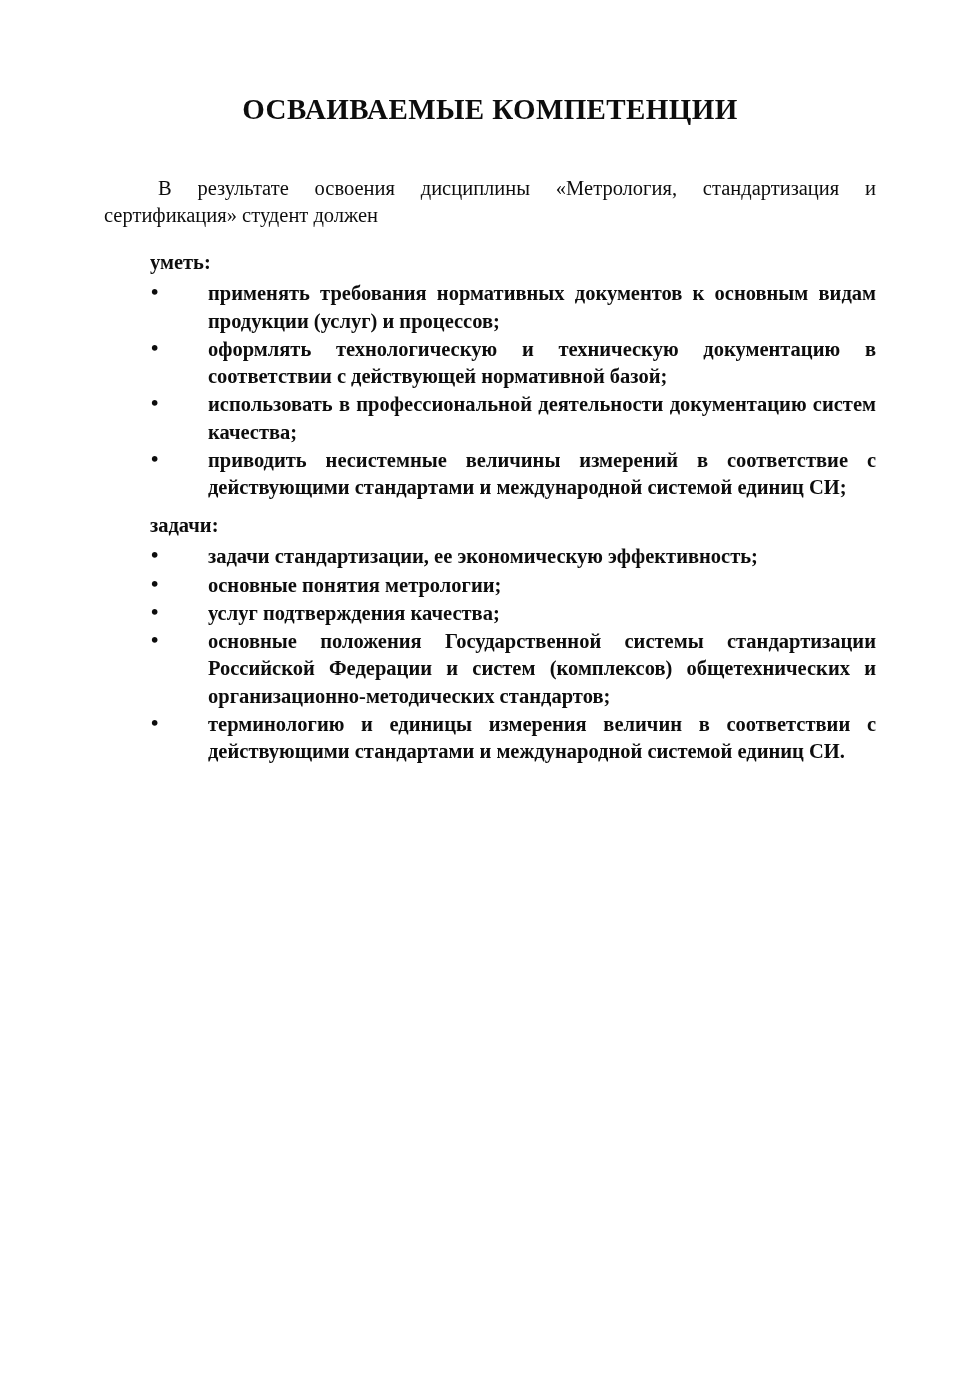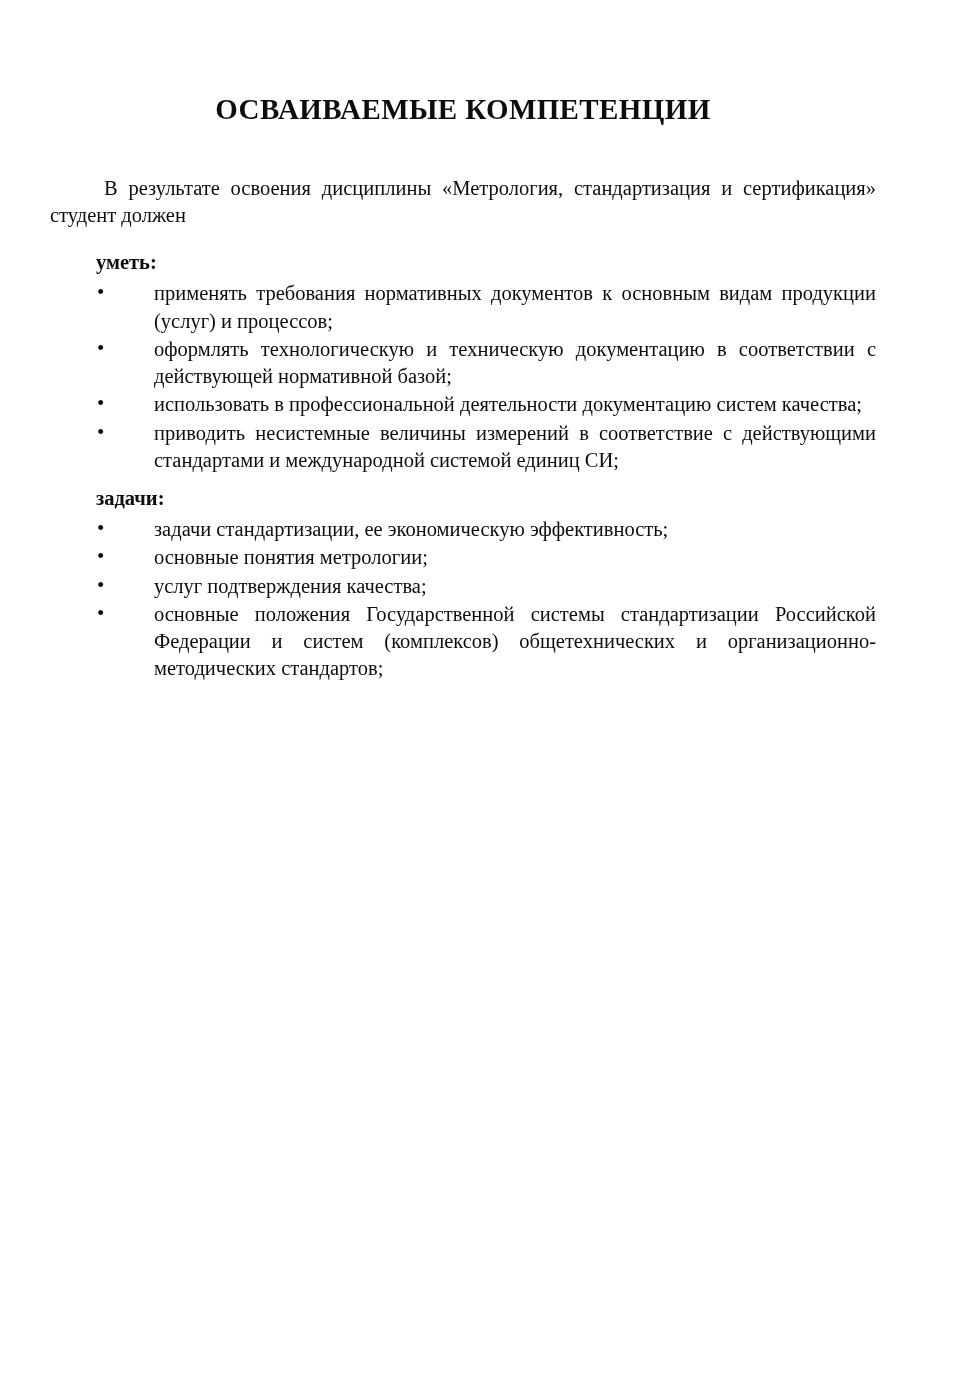--- a/index.html
+++ b/index.html
@@ -10,21 +10,21 @@
   body {
     width: 980px;
     height: 1386px;
     font-family: "Liberation Serif", "DejaVu Serif", serif;
     color: #0d0d0d;
   }
   .page {
     box-sizing: border-box;
     width: 980px;
     height: 1114px;
-    padding: 78px 104px 0 50px;
+    padding: 78px 104px 0 104px;
     position: relative;
   }
   .doc-title {
     text-align: center;
     font-size: 29px;
     font-weight: bold;
     letter-spacing: 0.4px;
     margin: 14px 0 0 0;
     line-height: 1.2;
   }
@@ -40,20 +40,21 @@
     font-weight: bold;
     font-size: 20.5px;
     margin-top: 1px;
     margin-left: 46px;
     line-height: 1.32;
   }
   ul.bullets {
     list-style: none;
     margin: 4px 0 0 0;
     padding: 0;
+    font-weight: bold;
   }
   ul.bullets li {
     position: relative;
     font-size: 20.5px;
     line-height: 1.33;
     text-align: justify;
     text-justify: inter-word;
     margin: 0 0 1px 0;
     padding-left: 104px;
   }
@@ -93,16 +94,17 @@
 
   <div class="block-gap"></div>
 
   <div>
     <div class="section-label">задачи:</div>
     <ul class="bullets">
       <li>задачи стандартизации, ее экономическую эффективность;</li>
       <li>основные понятия метрологии;</li>
       <li>услуг подтверждения качества;</li>
       <li>основные положения Государственной системы стандартизации Российской Федерации и систем (комплексов) общетехнических и организационно-методических стандартов;</li>
+      <li>терминологию и единицы измерения величин в соответствии с действующими стандартами и международной системой единиц СИ.</li>
     </ul>
   </div>
 
 </div>
 
 </body></html>

